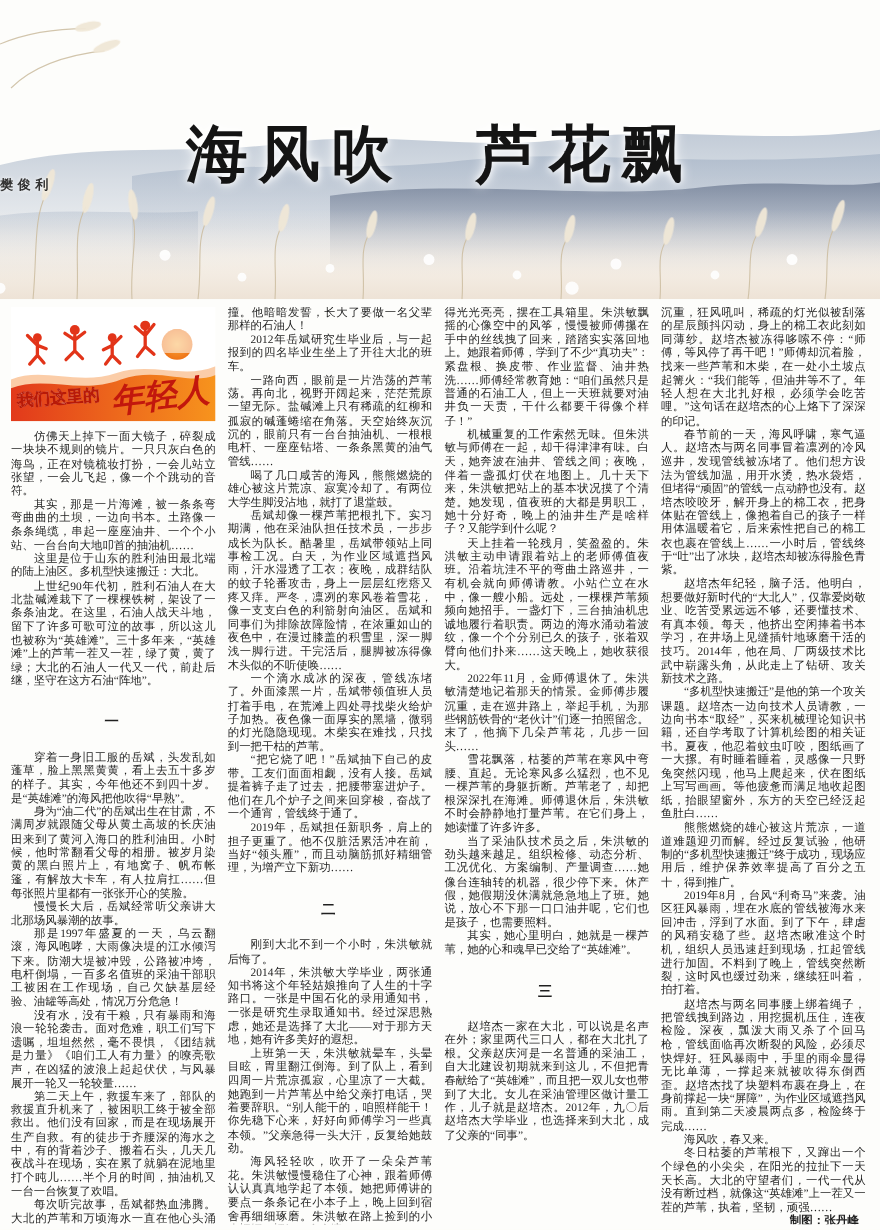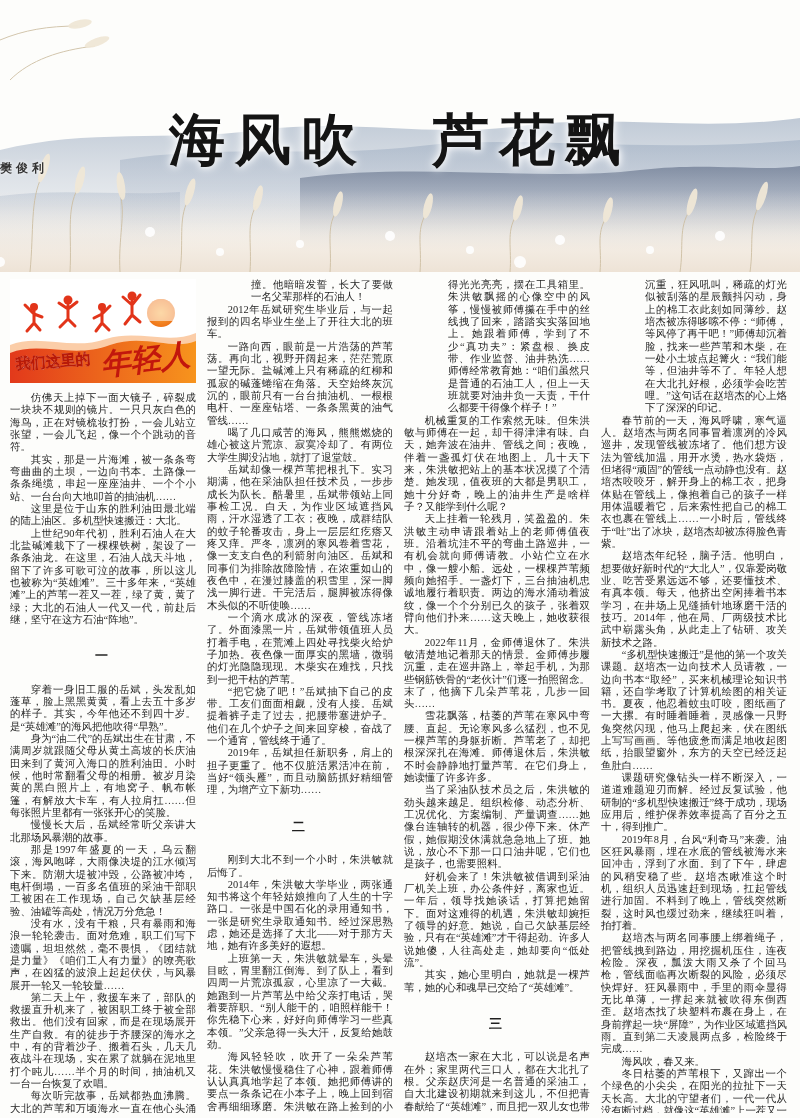--- a/index.html
+++ b/index.html
@@ -15,21 +15,21 @@
     text-shadow:0 0 6px #ffffff,0 0 12px #ffffff;margin-top:19px;}
   .masthead-author{position:absolute;top:160px;left:0;width:100%;text-align:left;
     font-size:12px;font-weight:bold;color:#333;letter-spacing:4px;
     text-shadow:0 0 4px #fff;}
 
   
   .body-grid{position:absolute;top:279px;left:10px;display:flex;gap:11px;}
   .col{width:186px;height:834px;overflow:hidden;text-align:justify;
     font-size:10.4px;line-height:1.185;color:#1f1f1f;}
   .col p{margin:0;text-indent:2em;}
-  .col p.noindent{text-indent:0;margin-left:44px;}
+  .col p.noindent{text-indent:0;}
   .col p.sec{text-indent:0;text-align:center;font-weight:bold;font-size:13px;
     letter-spacing:3px;margin:22px 0 20px;}
   .credit{margin-top:20px;text-align:right;font-weight:bold;font-size:10.5px;
     padding-right:6px;text-indent:0;font-family:Liberation Serif, serif;}
 
   
   .badge{width:186px;height:104px;margin-bottom:9px;background:#fff;position:relative;}
 </style>
 </head>
 <body>
@@ -184,33 +184,32 @@
       <p>海风轻轻吹，吹开了一朵朵芦苇花。朱洪敏慢慢稳住了心神，跟着师傅认认真真地学起了本领。她把师傅讲的要点一条条记在小本子上，晚上回到宿舍再细细琢磨。朱洪敏在路上捡到的小小螺帽、螺钉，个个擦</p>
     </div>
 
     <div class="col">
       <p class="noindent">得光光亮亮，摆在工具箱里。朱洪敏飘摇的心像空中的风筝，慢慢被师傅攥在手中的丝线拽了回来，踏踏实实落回地上。她跟着师傅，学到了不少“真功夫”：紧盘根、换皮带、作业监督、油井热洗……师傅经常教育她：“咱们虽然只是普通的石油工人，但上一天班就要对油井负一天责，干什么都要干得像个样子！”</p>
       <p>机械重复的工作索然无味。但朱洪敏与师傅在一起，却干得津津有味。白天，她奔波在油井、管线之间；夜晚，伴着一盏孤灯伏在地图上。几十天下来，朱洪敏把站上的基本状况摸了个清楚。她发现，值夜班的大都是男职工，她十分好奇，晚上的油井生产是啥样子？又能学到什么呢？</p>
       <p>天上挂着一轮残月，笑盈盈的。朱洪敏主动申请跟着站上的老师傅值夜班。沿着坑洼不平的弯曲土路巡井，一有机会就向师傅请教。小站伫立在水中，像一艘小船。远处，一棵棵芦苇频频向她招手。一盏灯下，三台抽油机忠诚地履行着职责。两边的海水涌动着波纹，像一个个分别已久的孩子，张着双臂向他们扑来……这天晚上，她收获很大。</p>
       <p>2022年11月，金师傅退休了。朱洪敏清楚地记着那天的情景。金师傅步履沉重，走在巡井路上，举起手机，为那些钢筋铁骨的“老伙计”们逐一拍照留念。末了，他摘下几朵芦苇花，几步一回头……</p>
       <p>雪花飘落，枯萎的芦苇在寒风中弯腰、直起。无论寒风多么猛烈，也不见一棵芦苇的身躯折断。芦苇老了，却把根深深扎在海滩。师傅退休后，朱洪敏不时会静静地打量芦苇。在它们身上，她读懂了许多许多。</p>
       <p>当了采油队技术员之后，朱洪敏的劲头越来越足。组织检修、动态分析、工况优化、方案编制、产量调查……她像台连轴转的机器，很少停下来。休产假，她假期没休满就急急地上了班。她说，放心不下那一口口油井呢，它们也是孩子，也需要照料。</p>
-      <p>好机会来了！朱洪敏被借调到采油厂机关上班，办公条件好，离家也近。一年后，领导找她谈话，打算把她留下。面对这难得的机遇，朱洪敏却婉拒了领导的好意。她说，自己欠缺基层经验，只有在“英雄滩”才干得起劲。许多人说她傻，人往高处走，她却要向“低处流”。</p>
       <p>其实，她心里明白，她就是一棵芦苇，她的心和魂早已交给了“英雄滩”。</p>
       <p class="sec">三</p>
       <p>赵培杰一家在大北，可以说是名声在外；家里两代三口人，都在大北扎了根。父亲赵庆河是一名普通的采油工，自大北建设初期就来到这儿，不但把青春献给了“英雄滩”，而且把一双儿女也带到了大北。女儿在采油管理区做计量工作，儿子就是赵培杰。2012年，九〇后赵培杰大学毕业，也选择来到大北，成了父亲的“同事”。</p>
 
     </div>
 
     <div class="col">
       <p class="noindent">沉重，狂风吼叫，稀疏的灯光似被刮落的星辰颤抖闪动，身上的棉工衣此刻如同薄纱。赵培杰被冻得哆嗦不停：“师傅，等风停了再干吧！”师傅却沉着脸，找来一些芦苇和木柴，在一处小土坡点起篝火：“我们能等，但油井等不了。年轻人想在大北扎好根，必须学会吃苦哩。”这句话在赵培杰的心上烙下了深深的印记。</p>
       <p>春节前的一天，海风呼啸，寒气逼人。赵培杰与两名同事冒着凛冽的冷风巡井，发现管线被冻堵了。他们想方设法为管线加温，用开水烫，热水袋焐，但堵得“顽固”的管线一点动静也没有。赵培杰咬咬牙，解开身上的棉工衣，把身体贴在管线上，像抱着自己的孩子一样用体温暖着它，后来索性把自己的棉工衣也裹在管线上……一小时后，管线终于“吐”出了冰块，赵培杰却被冻得脸色青紫。</p>
       <p>赵培杰年纪轻，脑子活。他明白，想要做好新时代的“大北人”，仅靠爱岗敬业、吃苦受累远远不够，还要懂技术、有真本领。每天，他挤出空闲捧着书本学习，在井场上见缝插针地琢磨干活的技巧。2014年，他在局、厂两级技术比武中崭露头角，从此走上了钻研、攻关新技术之路。</p>
       <p>“多机型快速搬迁”是他的第一个攻关课题。赵培杰一边向技术人员请教，一边向书本“取经”，买来机械理论知识书籍，还自学考取了计算机绘图的相关证书。夏夜，他忍着蚊虫叮咬，图纸画了一大摞。有时睡着睡着，灵感像一只野兔突然闪现，他马上爬起来，伏在图纸上写写画画。等他疲惫而满足地收起图纸，抬眼望窗外，东方的天空已经泛起鱼肚白……</p>
-      <p>课题研究像钻头一样不断深入，一道道难题迎刃而解。经过反复试验，他研制的“多机型快速搬迁”终于成功，现场应用后，维护保养效率提高了百分之五十，得到推广。</p>
+      <p>熊熊燃烧的雄心被这片荒凉，一道道难题迎刃而解。经过反复试验，他研制的“多机型快速搬迁”终于成功，现场应用后，维护保养效率提高了百分之五十，得到推广。</p>
       <p>2019年8月，台风“利奇马”来袭。油区狂风暴雨，埋在水底的管线被海水来回冲击，浮到了水面。到了下午，肆虐的风稍安稳了些。赵培杰瞅准这个时机，组织人员迅速赶到现场，扛起管线进行加固。不料到了晚上，管线突然断裂，这时风也缓过劲来，继续狂叫着，拍打着。</p>
       <p>赵培杰与两名同事腰上绑着绳子，把管线拽到路边，用挖掘机压住，连夜检险。深夜，瓢泼大雨又杀了个回马枪，管线面临再次断裂的风险，必须尽快焊好。狂风暴雨中，手里的雨伞显得无比单薄，一撑起来就被吹得东倒西歪。赵培杰找了块塑料布裹在身上，在身前撑起一块“屏障”，为作业区域遮挡风雨。直到第二天凌晨两点多，检险终于完成……</p>
       <p>海风吹，春又来。</p>
       <p>冬日枯萎的芦苇根下，又蹿出一个个绿色的小尖尖，在阳光的拉扯下一天天长高。大北的守望者们，一代一代从没有断过档，就像这“英雄滩”上一茬又一茬的芦苇，执着，坚韧，顽强……</p>
       <p class="credit">制图：张丹峰</p>
     </div>
 
   </div>
 </div>
 

